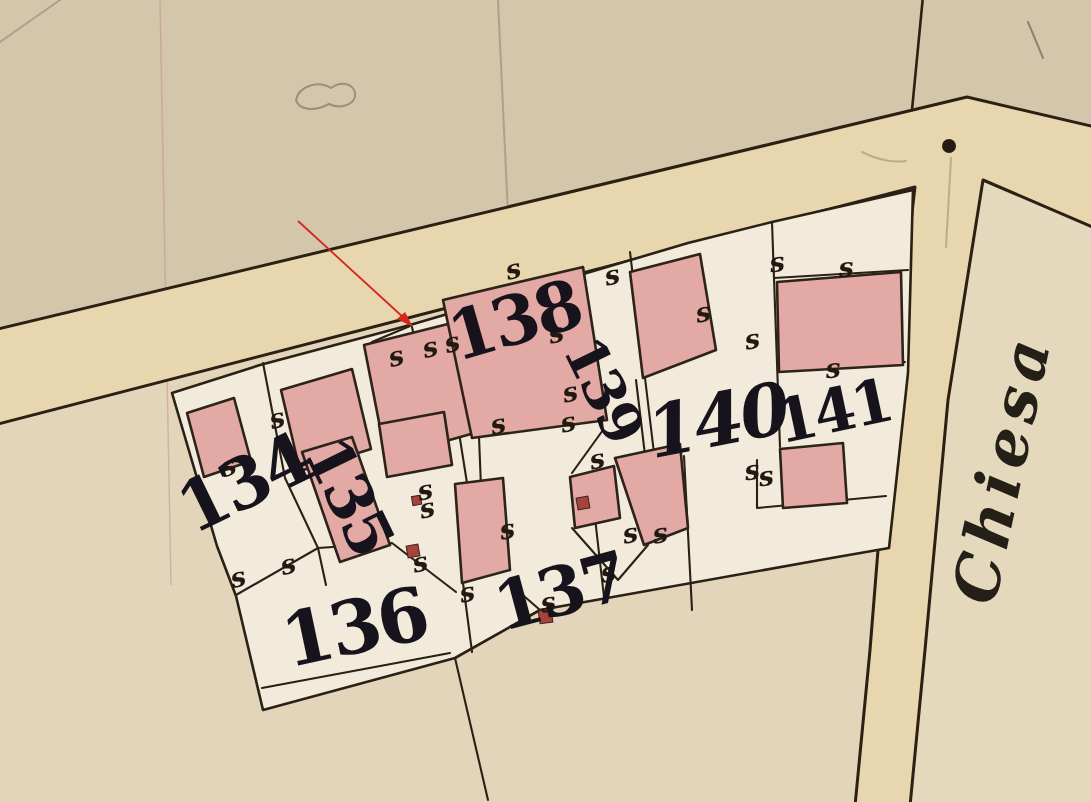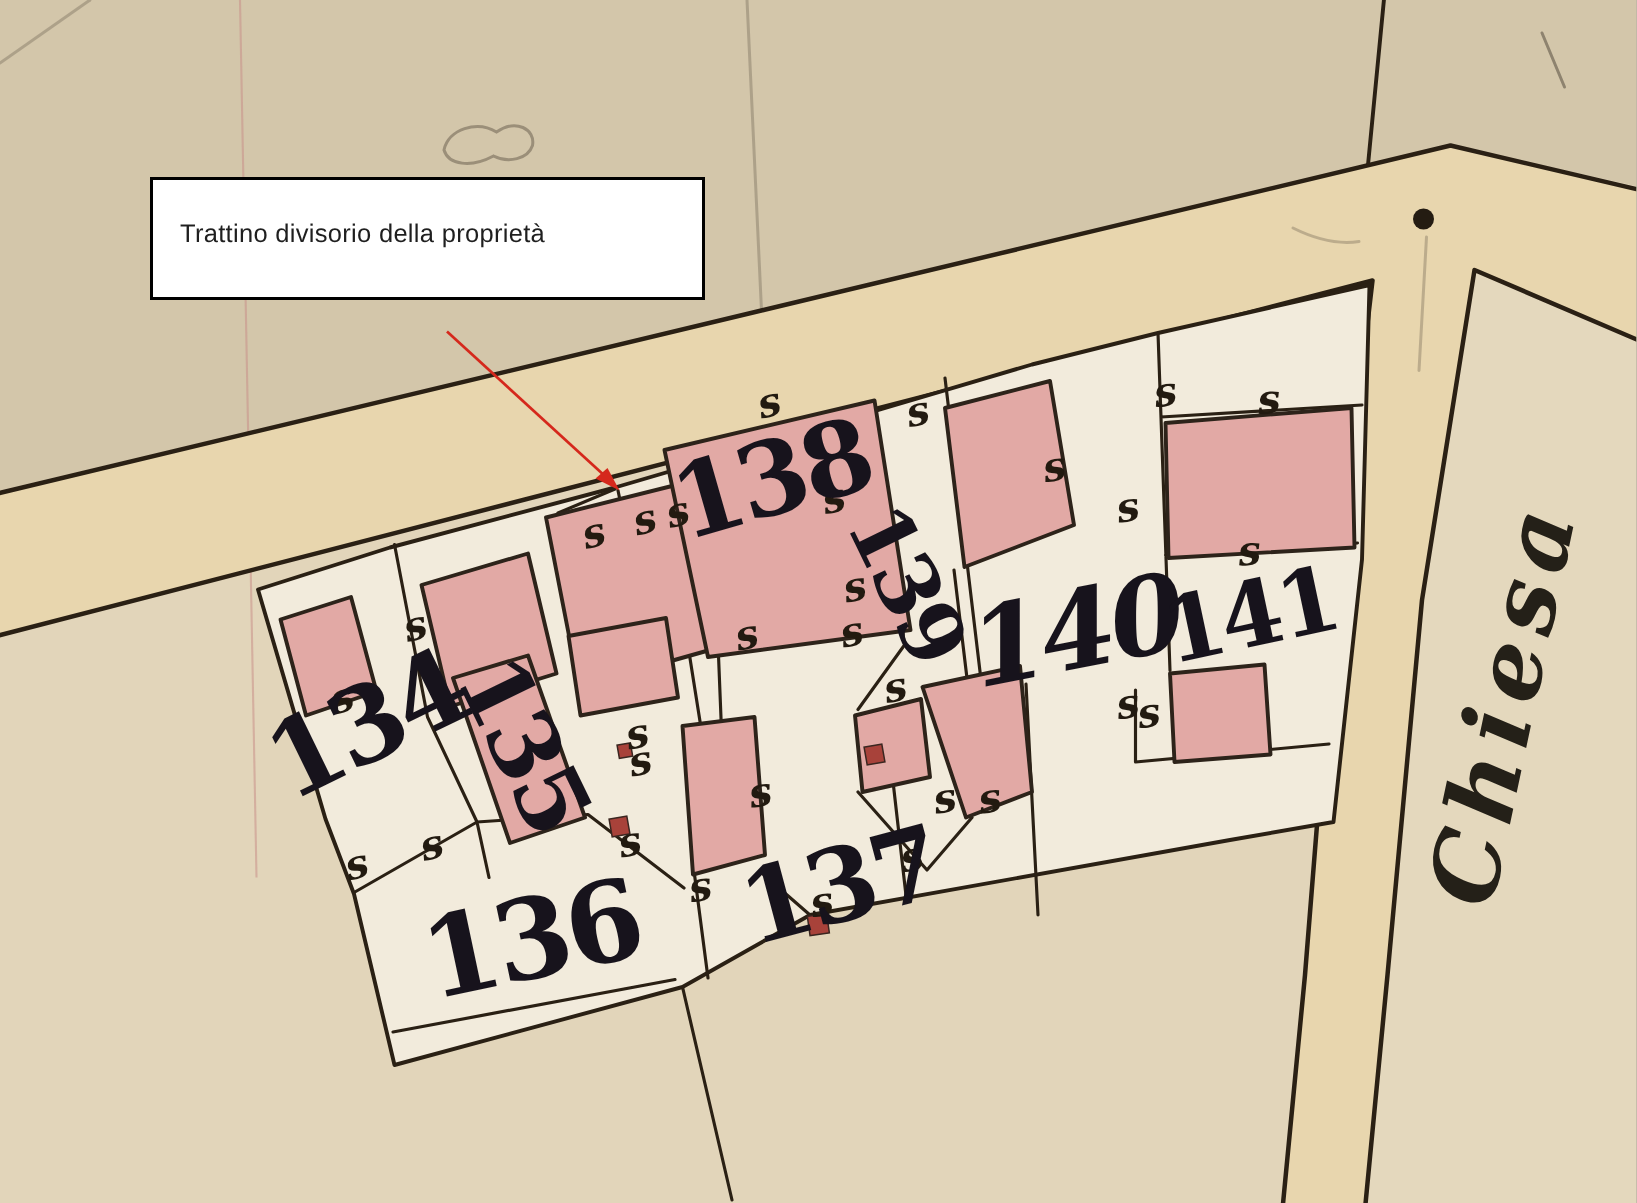--- a/index.html
+++ b/index.html
@@ -163,16 +163,13 @@
     </g>
 
     <text class="street" transform="translate(1002,468) rotate(-78)">Chiesa</text>
 
     <g>
       <path class="arrowline" d="M298,221 L404,318"></path>
       <polygon class="arrowhead" points="413,327 397,319 405,312"></polygon>
     </g>
   </svg>
 
-  <div id="annotation-box">
-    <span>Trattino divisorio della proprietà</span>
-  </div>
 </div>
 
 </body></html>

